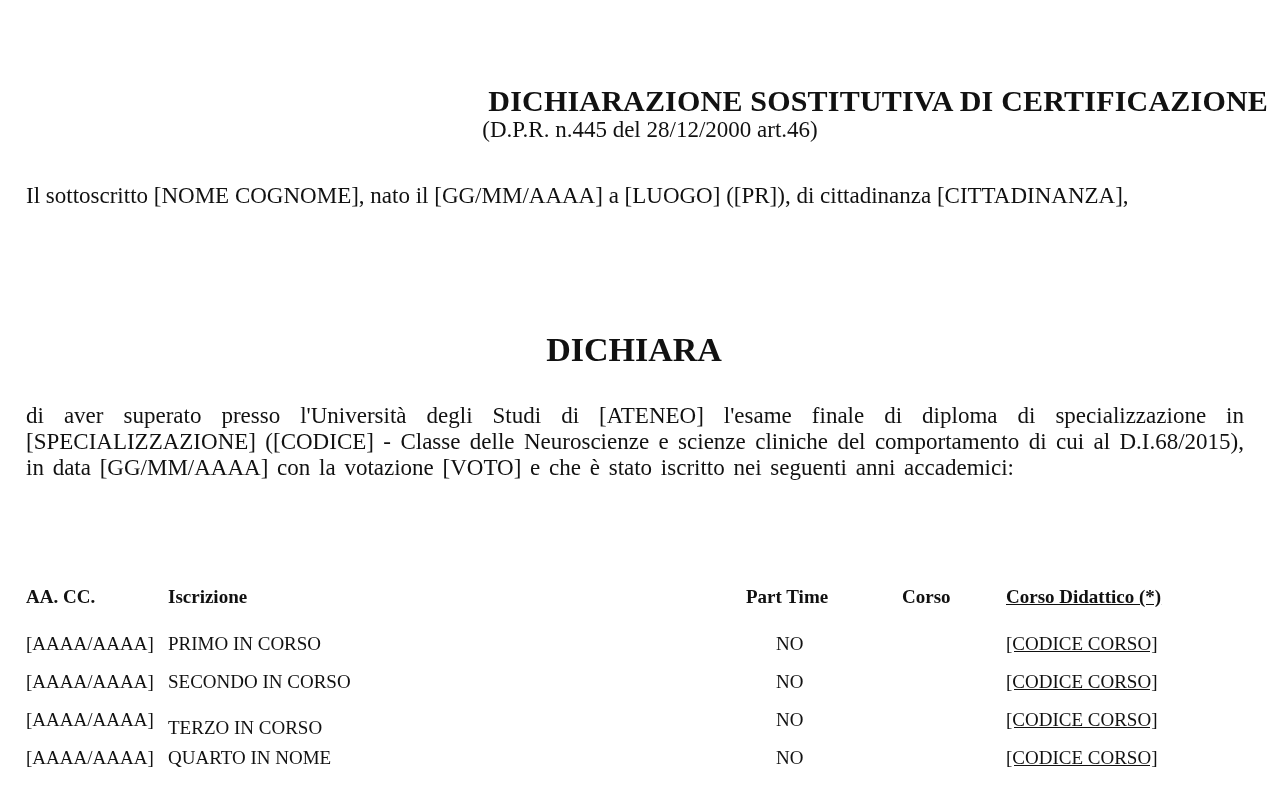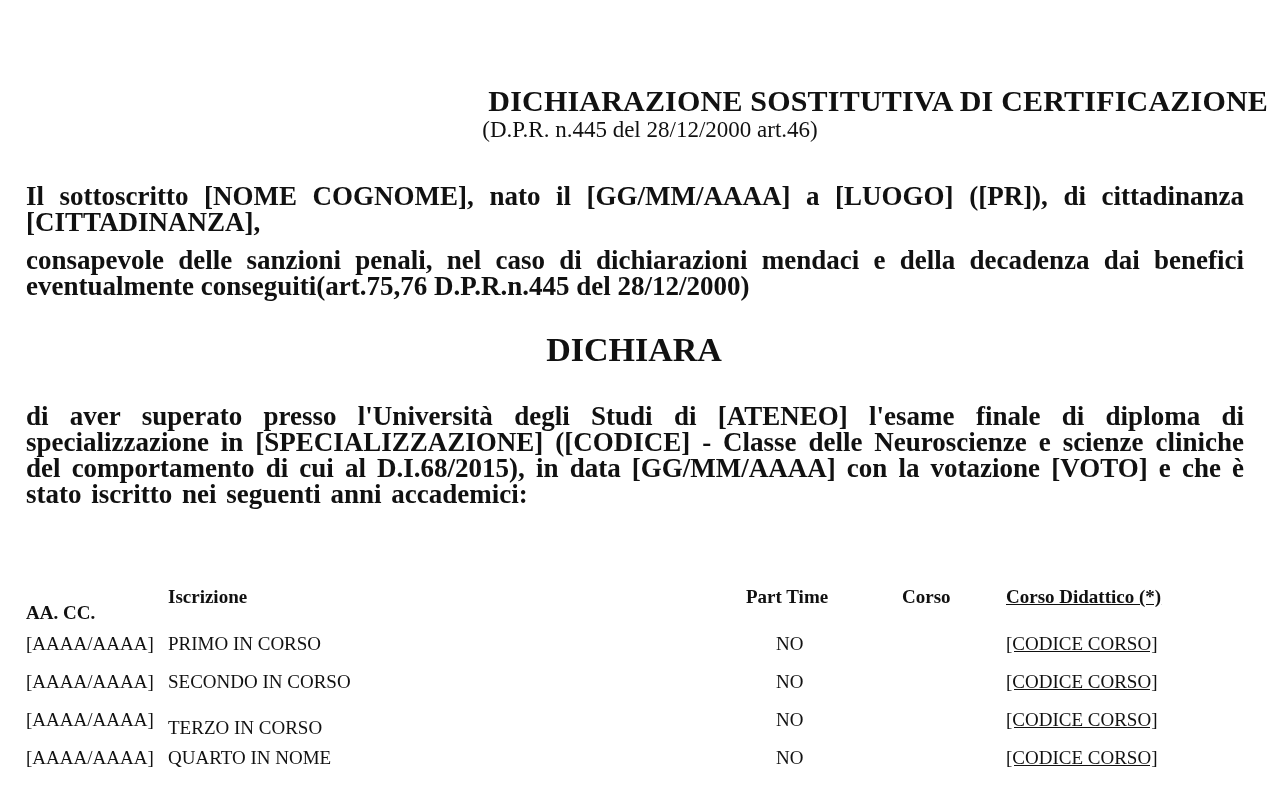--- a/index.html
+++ b/index.html
@@ -37,25 +37,24 @@
       top: 116px;
       text-align: center;
       font-size: 23px;
       line-height: 28px;
       margin-left: 16px;
     }
     .para {
       position: absolute;
       left: 26px;
       width: 1218px;
-      font-size: 27px;
+      font-size: 23px;
       line-height: 26px;
       text-align: justify;
       text-align-last: left;
-      font-weight: bold;
     }
     .p1 { top: 183px; }
     .p2 { top: 247px; }
     .p3 { top: 403px; word-spacing: 3px; }
     .heading {
       position: absolute;
       left: 0; width: 1268px;
       top: 333px;
       text-align: center;
       font-weight: bold;
@@ -83,30 +82,29 @@
   </style>
 </head>
 <body>
 
 <div class="page">
 
   <div class="title">DICHIARAZIONE SOSTITUTIVA DI CERTIFICAZIONE</div>
   <div class="subtitle">(D.P.R. n.445 del 28/12/2000 art.46)</div>
 
   <div class="para p1">Il sottoscritto [NOME COGNOME], nato il [GG/MM/AAAA] a [LUOGO] ([PR]), di cittadinanza [CITTADINANZA],</div>
-  <div class="para p2">consapevole delle sanzioni penali, nel caso di dichiarazioni mendaci e della decadenza dai benefici eventualmente conseguiti(art.75,76 D.P.R.n.445 del 28/12/2000)</div>
 
   <div class="heading">DICHIARA</div>
 
   <div class="para p3">di aver superato presso l'Università degli Studi di [ATENEO] l'esame finale di diploma di specializzazione in [SPECIALIZZAZIONE] ([CODICE] - Classe delle Neuroscienze e scienze cliniche del comportamento di cui al D.I.68/2015), in data [GG/MM/AAAA] con la votazione [VOTO] e che è stato iscritto nei seguenti anni accademici:</div>
 
   <div class="table">
 
     <div>
-      <span class="th c-aa" style="top:16px;">AA. CC.</span>
+      <span class="th c-aa" style="top:0px;">AA. CC.</span>
       <span class="th c-iscr" style="top:0px;">Iscrizione</span>
       <span class="th c-pt" style="top:0px;">Part Time</span>
       <span class="th c-dur" style="top:0px;">Corso</span>
       <span class="th c-corso" style="top:0px;">Corso Didattico (*)</span>
     </div>
 
     <div>
       <span class="td c-aa" style="top:47px;">[AAAA/AAAA]</span>
       <span class="td c-iscr" style="top:47px;">PRIMO IN CORSO</span>
       <span class="td c-pt-val" style="top:47px;">NO</span>

